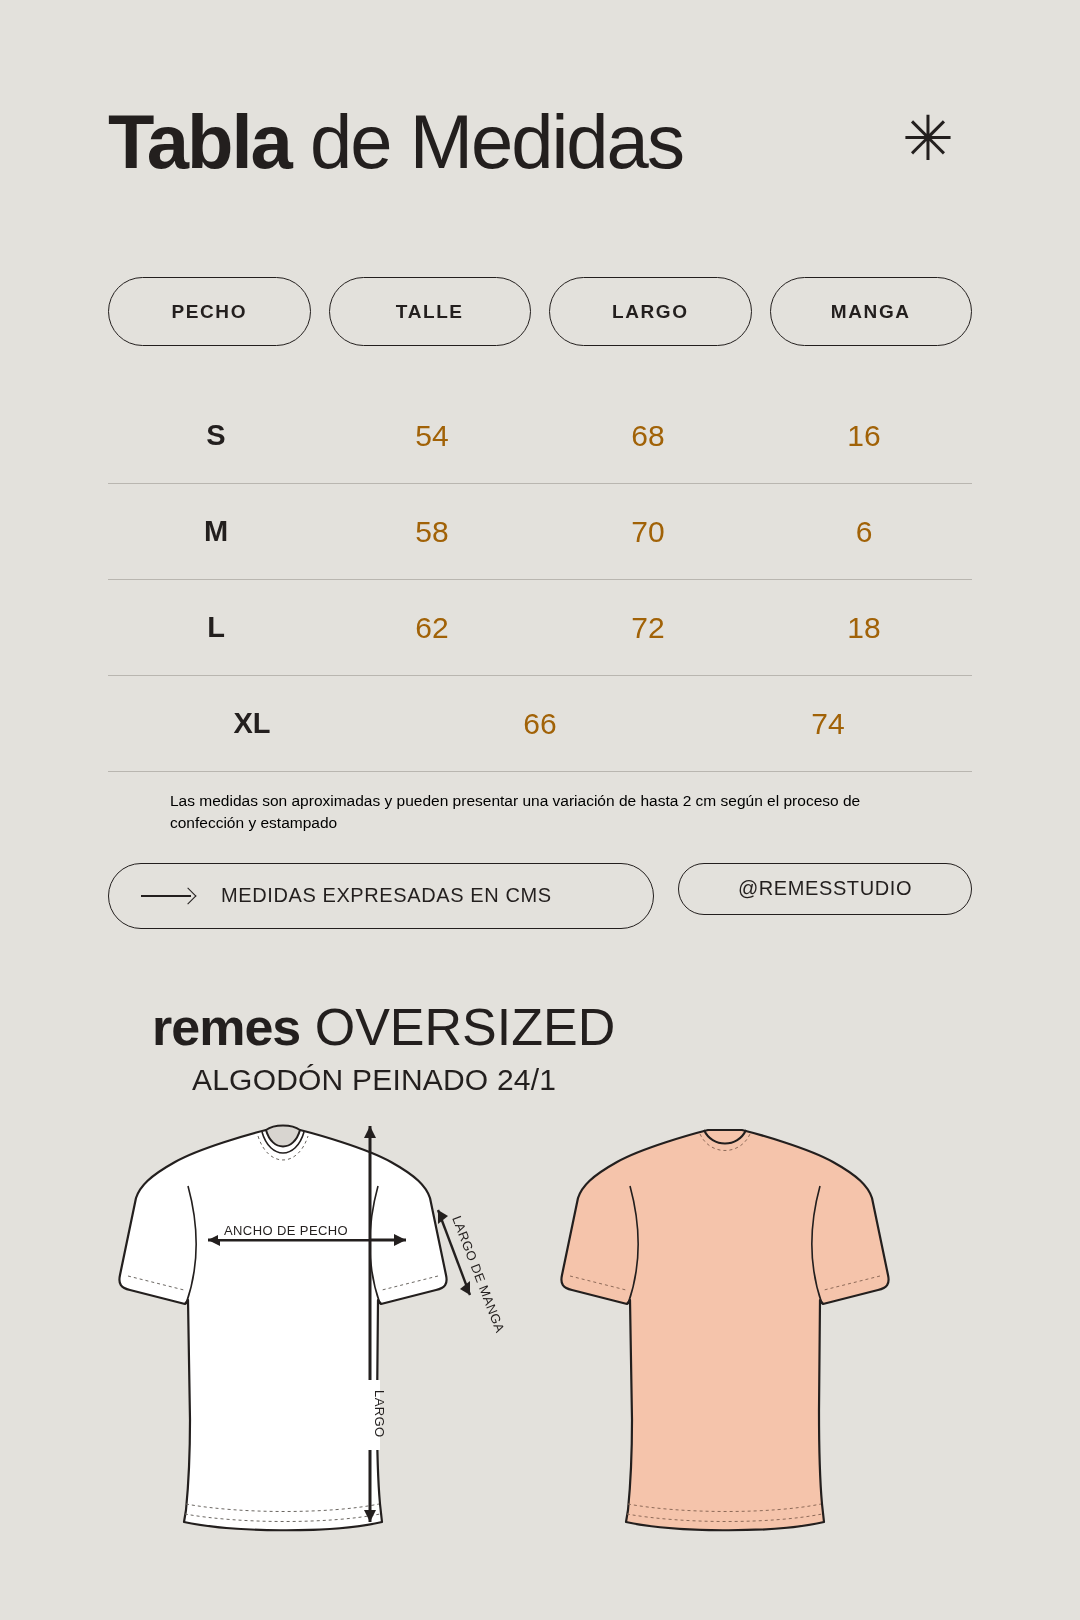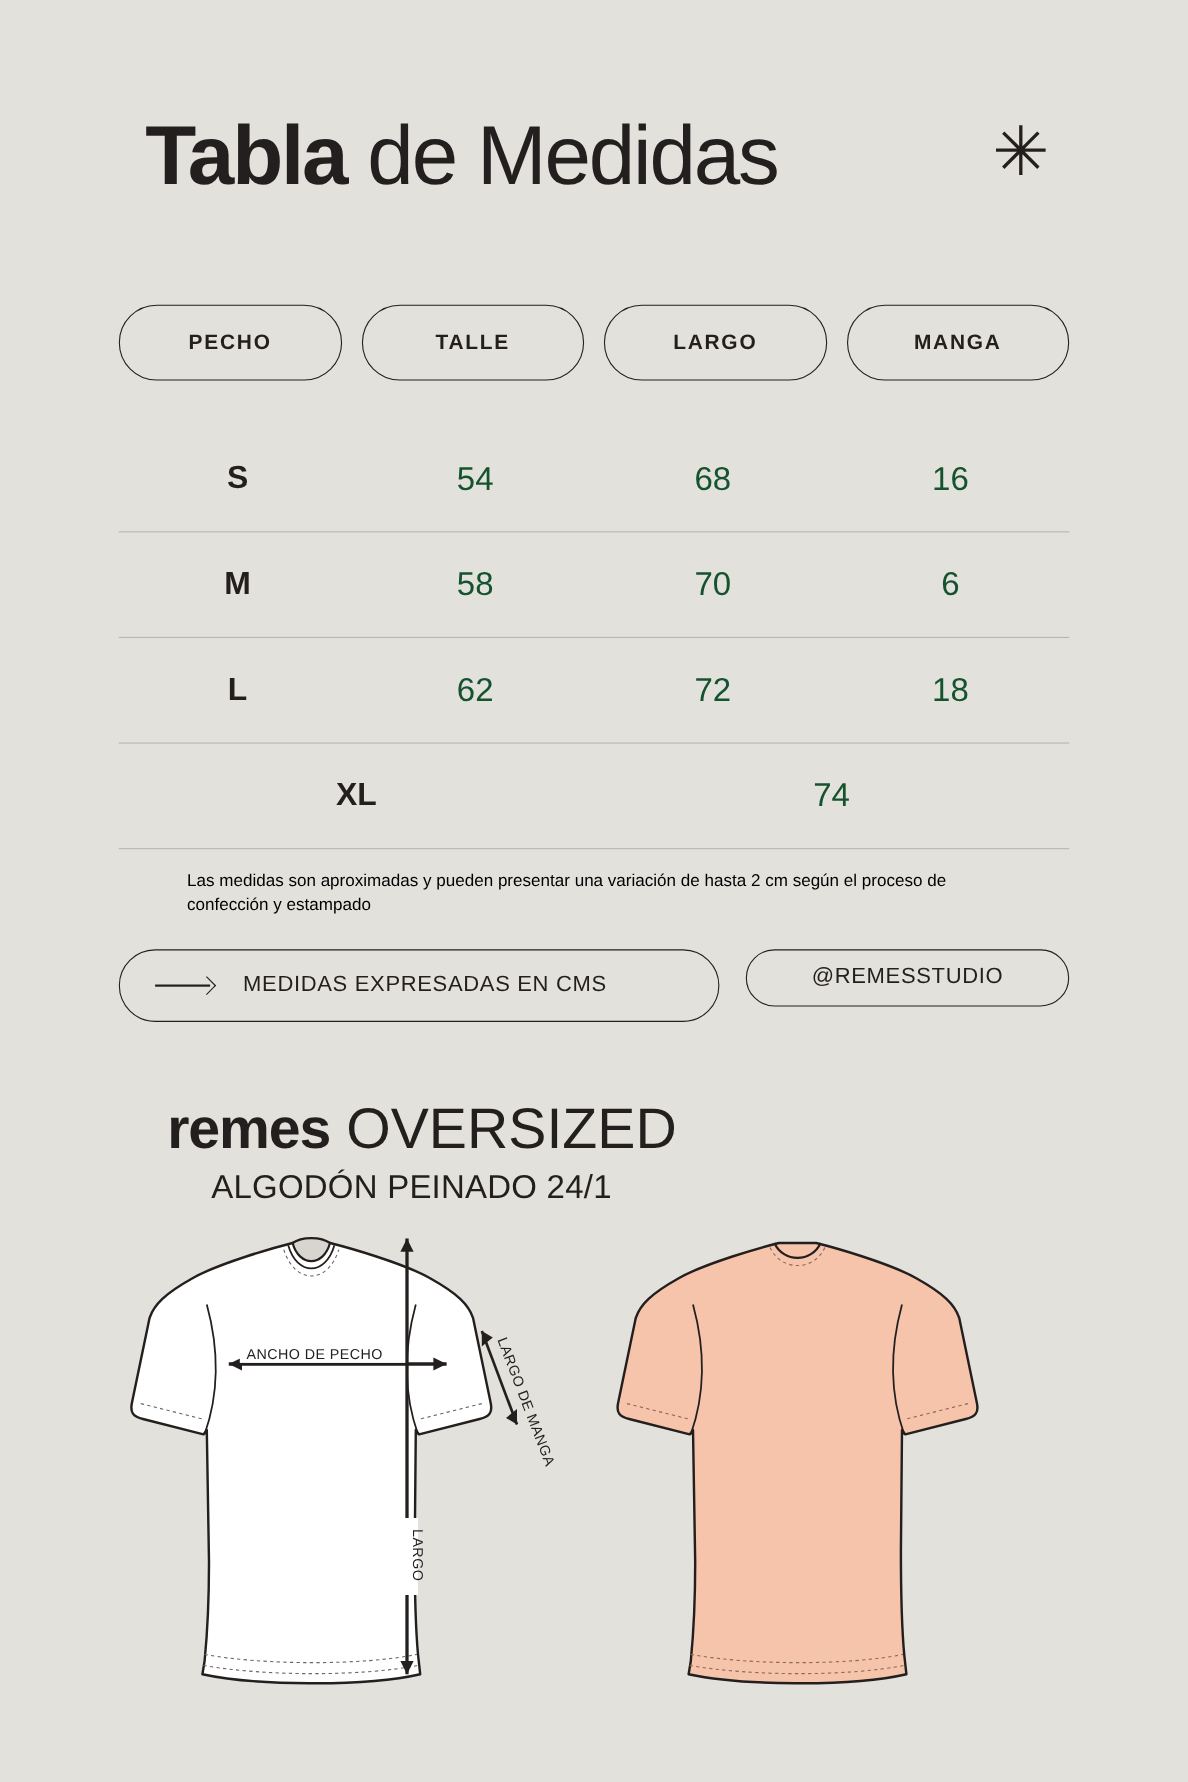--- a/index.html
+++ b/index.html
@@ -25,21 +25,21 @@
     align-items: center;
     justify-content: space-between;
     padding-top: 104px;
   }
   .title {
     font-size: 76px;
     letter-spacing: -2px;
     line-height: 1;
     white-space: nowrap;
   }
-  .title .bold { font-weight: 700; margin-left: 24px; }
+  .title .bold { font-weight: 700; }
   .title .light { font-weight: 400; }
   .asterisk {
     font-size: 62px;
     line-height: 1;
     font-weight: 400;
     margin-right: 18px;
     margin-top: -6px;
   }
 
   
@@ -68,21 +68,21 @@
     align-items: center;
     height: 96px;
     border-bottom: 1.3px solid #b9b6b0;
   }
   .trow:first-child { border-top: none; }
   .tcell {
     flex: 1;
     text-align: center;
     font-size: 30px;
     font-weight: 400;
-    color: #14532d;
+    color: #a16207;
   }
   .tcell.size {
     font-weight: 700;
     font-size: 29px;
     color: #231f1e;
   }
 
   
   .note {
     margin-top: 18px;
@@ -215,20 +215,21 @@
       <div class="tcell">6</div>
     </div>
     <div class="trow">
       <div class="tcell size">L</div>
       <div class="tcell">62</div>
       <div class="tcell">72</div>
       <div class="tcell">18</div>
     </div>
     <div class="trow">
       <div class="tcell size">XL</div>
+      <div class="tcell">66</div>
       <div class="tcell">74</div>
     </div>
   </div>
 
   <div class="note">Las medidas son aproximadas y pueden presentar una variación de hasta 2 cm según el proceso de confección y estampado</div>
 
   <div class="bottom-pills">
     <div class="pill-wide">
       <span class="arrow-icon"></span>
       <span>MEDIDAS EXPRESADAS EN CMS</span>

